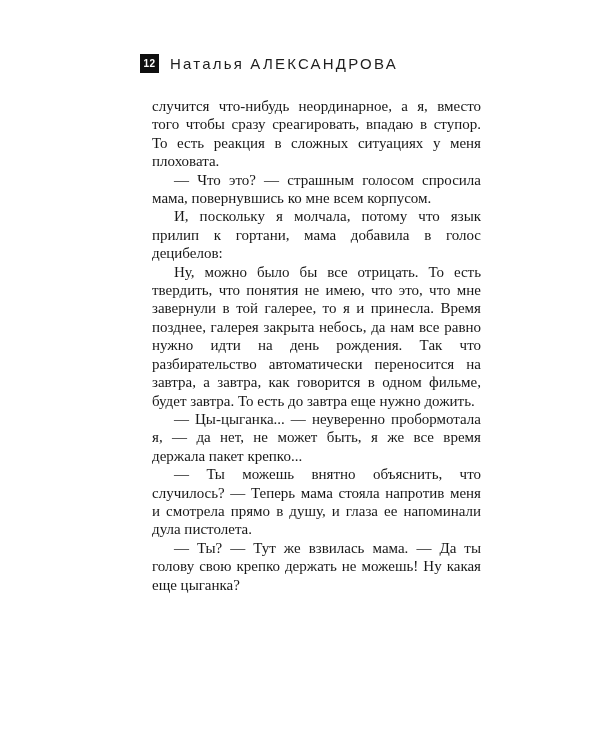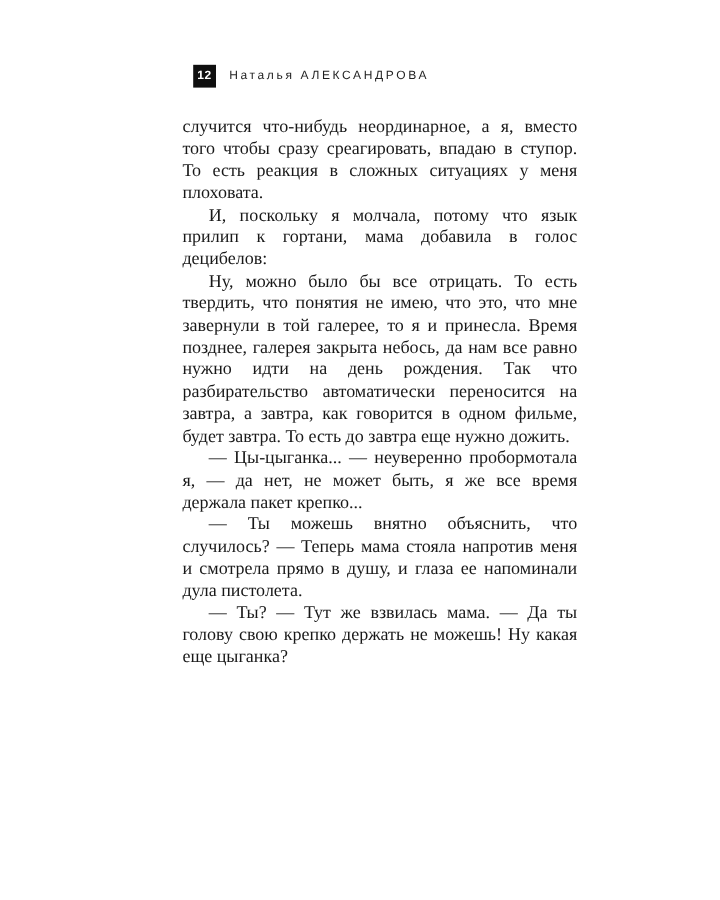--- a/index.html
+++ b/index.html
@@ -9,42 +9,42 @@
   }
   .page {
     position: relative;
     width: 600px;
     height: 750px;
     background: #ffffff;
     overflow: hidden;
   }
   .page-header {
     position: absolute;
-    left: 161px;
+    left: 140px;
     top: 54px;
     display: flex;
     align-items: center;
   }
   .badge {
     width: 19px;
     height: 19px;
     background: #0f0f0f;
     color: #ffffff;
     font-family: "Liberation Sans", sans-serif;
     font-size: 10px;
     font-weight: bold;
     display: flex;
     align-items: center;
     justify-content: center;
     letter-spacing: 0.5px;
   }
   .author {
     margin-left: 11px;
     font-family: "Liberation Sans", sans-serif;
-    font-size: 10px;
+    font-size: 15px;
     font-weight: normal;
     letter-spacing: 2.2px;
     color: #1f1f1f;
     white-space: nowrap;
   }
   .text-block {
     position: absolute;
     left: 152px;
     top: 97px;
     width: 329px;
@@ -65,19 +65,20 @@
 </head>
 <body>
 
 <div class="page">
   <header class="page-header">
     <span class="badge">12</span>
     <span class="author">Наталья АЛЕКСАНДРОВА</span>
   </header>
   <main class="text-block">
       <p class="para">случится что-нибудь неординарное, а я, вместо того чтобы сразу среагировать, впадаю в ступор. То есть реакция в сложных ситуациях у меня плоховата.</p>
+      <p class="para indent">— Что это? — страшным голосом спросила мама, повернувшись ко мне всем корпусом.</p>
       <p class="para indent">И, поскольку я молчала, потому что язык прилип к гортани, мама добавила в голос децибелов:</p>
       <p class="para indent">Ну, можно было бы все отрицать. То есть твердить, что понятия не имею, что это, что мне завернули в той галерее, то я и принесла. Время позднее, галерея закрыта небось, да нам все равно нужно идти на день рождения. Так что разбирательство автоматически переносится на завтра, а завтра, как говорится в одном фильме, будет завтра. То есть до завтра еще нужно дожить.</p>
       <p class="para indent">— Цы-цыганка... — неуверенно пробормотала я, — да нет, не может быть, я же все время держала пакет крепко...</p>
       <p class="para indent">— Ты можешь внятно объяснить, что случилось? — Теперь мама стояла напротив меня и смотрела прямо в душу, и глаза ее напоминали дула пистолета.</p>
       <p class="para indent">— Ты? — Тут же взвилась мама. — Да ты голову свою крепко держать не можешь! Ну какая еще цыганка?</p>
     </main>
 </div>
 
 </body></html>

